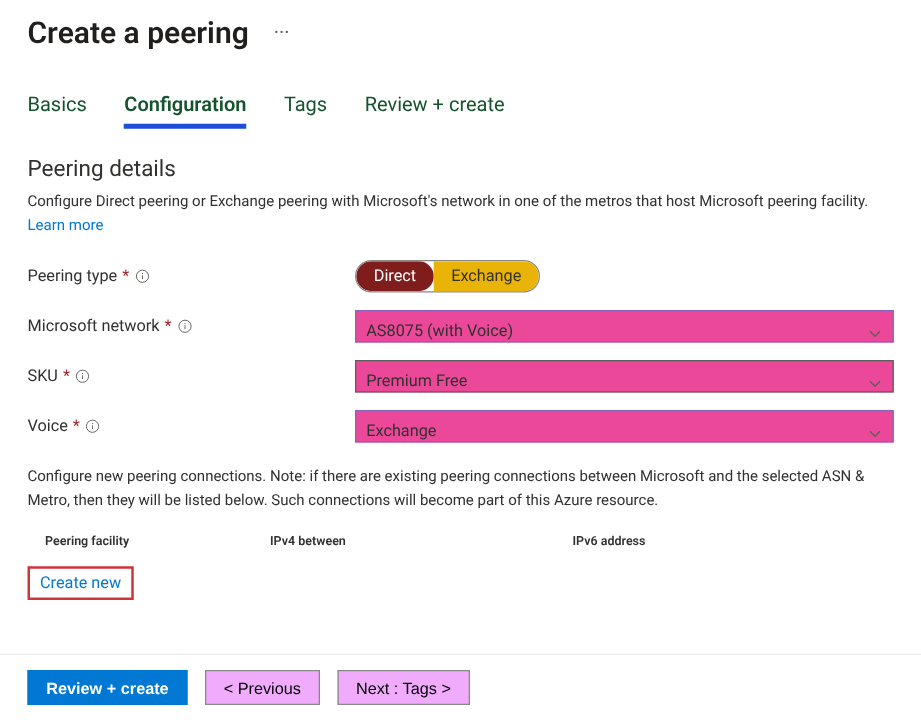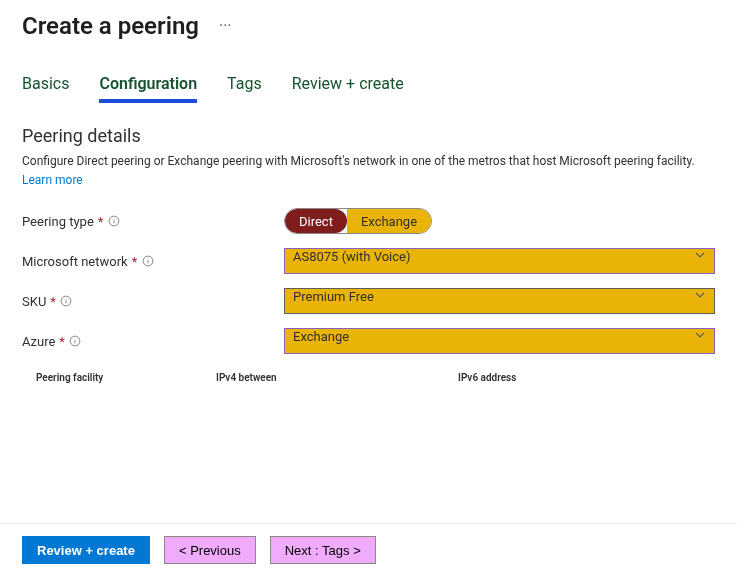--- a/index.html
+++ b/index.html
@@ -33,21 +33,21 @@
   .req { color: #a4262c; }
   .info-icon { width: 13px; height: 13px; display: inline-flex; align-items: center; justify-content: center; color: #605e5c; }
   .info-icon svg { width: 12px; height: 12px; }
 
   .form-control { flex: 1; }
 
   .toggle-group { display: inline-flex; align-items: center; border: 1px solid #8a8886; border-radius: 14px; height: 26px; overflow: hidden; }
   .toggle-opt { padding: 0 14px; height: 100%; display: inline-flex; align-items: center; font-size: 13px; cursor: pointer; background: #eab308; color: #323130; }
   .toggle-opt.selected { background: #7f1d1d; color: #fff; border-radius: 13px; }
 
-  .select { width: 100%; height: 26px; border: 1px solid #605e5c; background: #eab308; display: flex; align-items: flex-start; justify-content: space-between; padding: 0 8px; font-size: 13px; cursor: pointer; }
+  .select { width: 100%; height: 26px; border: 1px solid #605e5c; background: #ec4899; display: flex; align-items: flex-end; justify-content: space-between; padding: 0 8px; font-size: 13px; cursor: pointer; }
   .select.purple { border-color: #8661c5; }
   .chev { width: 12px; height: 12px; color: #605e5c; }
   .chev svg { width: 12px; height: 12px; }
 
   .sec2 { margin-top: 18px; }
   .table-head { display: flex; margin-top: 18px; padding-left: 14px; }
   .th { font-weight: 600; font-size: 10px; }
   .th.c1 { width: 180px; }
   .th.c2 { width: 242px; }
   .th.c3 { flex: 1; }
@@ -149,21 +149,21 @@
           <svg viewBox="0 0 12 12" fill="none" stroke="currentColor" stroke-width="1.2">
               <polyline points="2,4 6,8 10,4"></polyline>
             </svg>
         </span>
       </div>
     </div>
   </div>
 
   <div class="form-row">
     <div class="form-label">
-      <span>Azure</span>
+      <span>Voice</span>
       <span class="req">*</span>
       <span class="info-icon">
         <svg viewBox="0 0 16 16" fill="none" stroke="currentColor" stroke-width="1">
             <circle cx="8" cy="8" r="6.5"></circle>
             <line x1="8" y1="7" x2="8" y2="11"></line>
             <circle cx="8" cy="5" r="0.6" fill="currentColor" stroke="none"></circle>
           </svg>
       </span>
     </div>
     <div class="form-control">
@@ -172,27 +172,31 @@
         <span class="chev">
           <svg viewBox="0 0 12 12" fill="none" stroke="currentColor" stroke-width="1.2">
               <polyline points="2,4 6,8 10,4"></polyline>
             </svg>
         </span>
       </div>
     </div>
   </div>
 
   <div class="sec2">
+    <div class="section-desc" style="margin-bottom:0">Configure new peering connections. Note: if there are existing peering connections between Microsoft and the selected ASN &amp; Metro, then they will be listed below. Such connections will become part of this Azure resource.</div>
 
     <div class="table-head">
       <div class="th c1">Peering facility</div>
       <div class="th c2">IPv4 between</div>
       <div class="th c3">IPv6 address</div>
     </div>
 
+    <div class="create-new-wrap">
+      <a class="link">Create new</a>
+    </div>
   </div>
 
   <div class="footer">
     <button class="btn primary">Review + create</button>
     <button class="btn">&lt; Previous</button>
     <button class="btn">Next : Tags &gt;</button>
   </div>
 
 </div>
 

